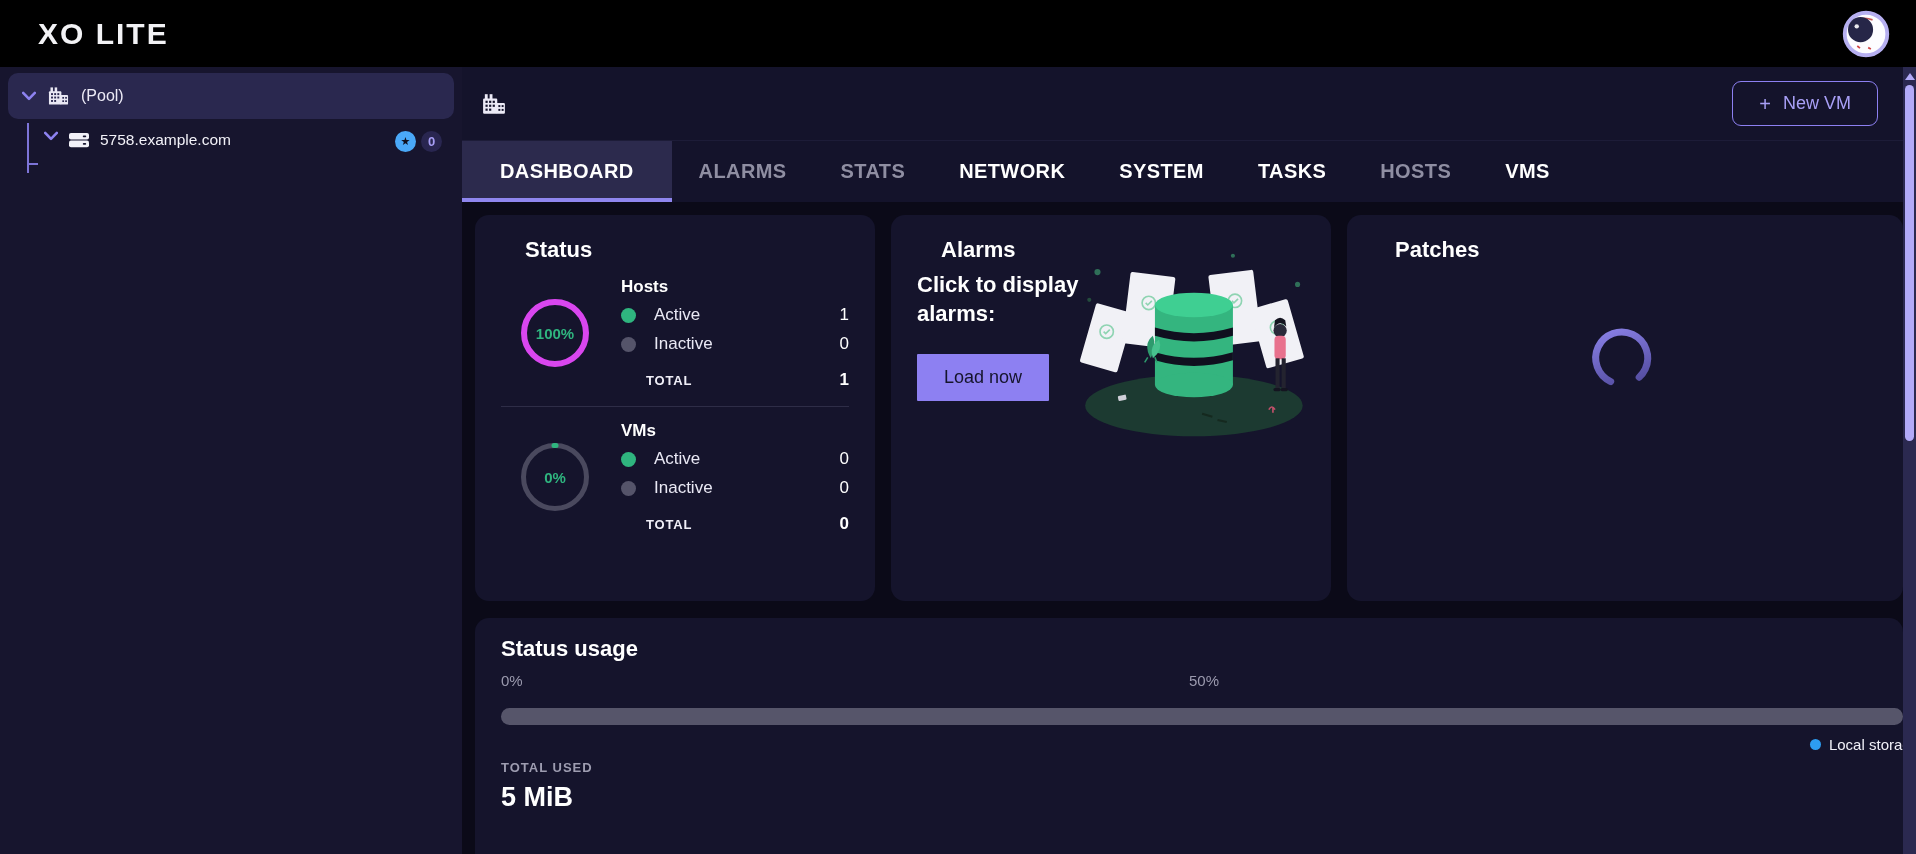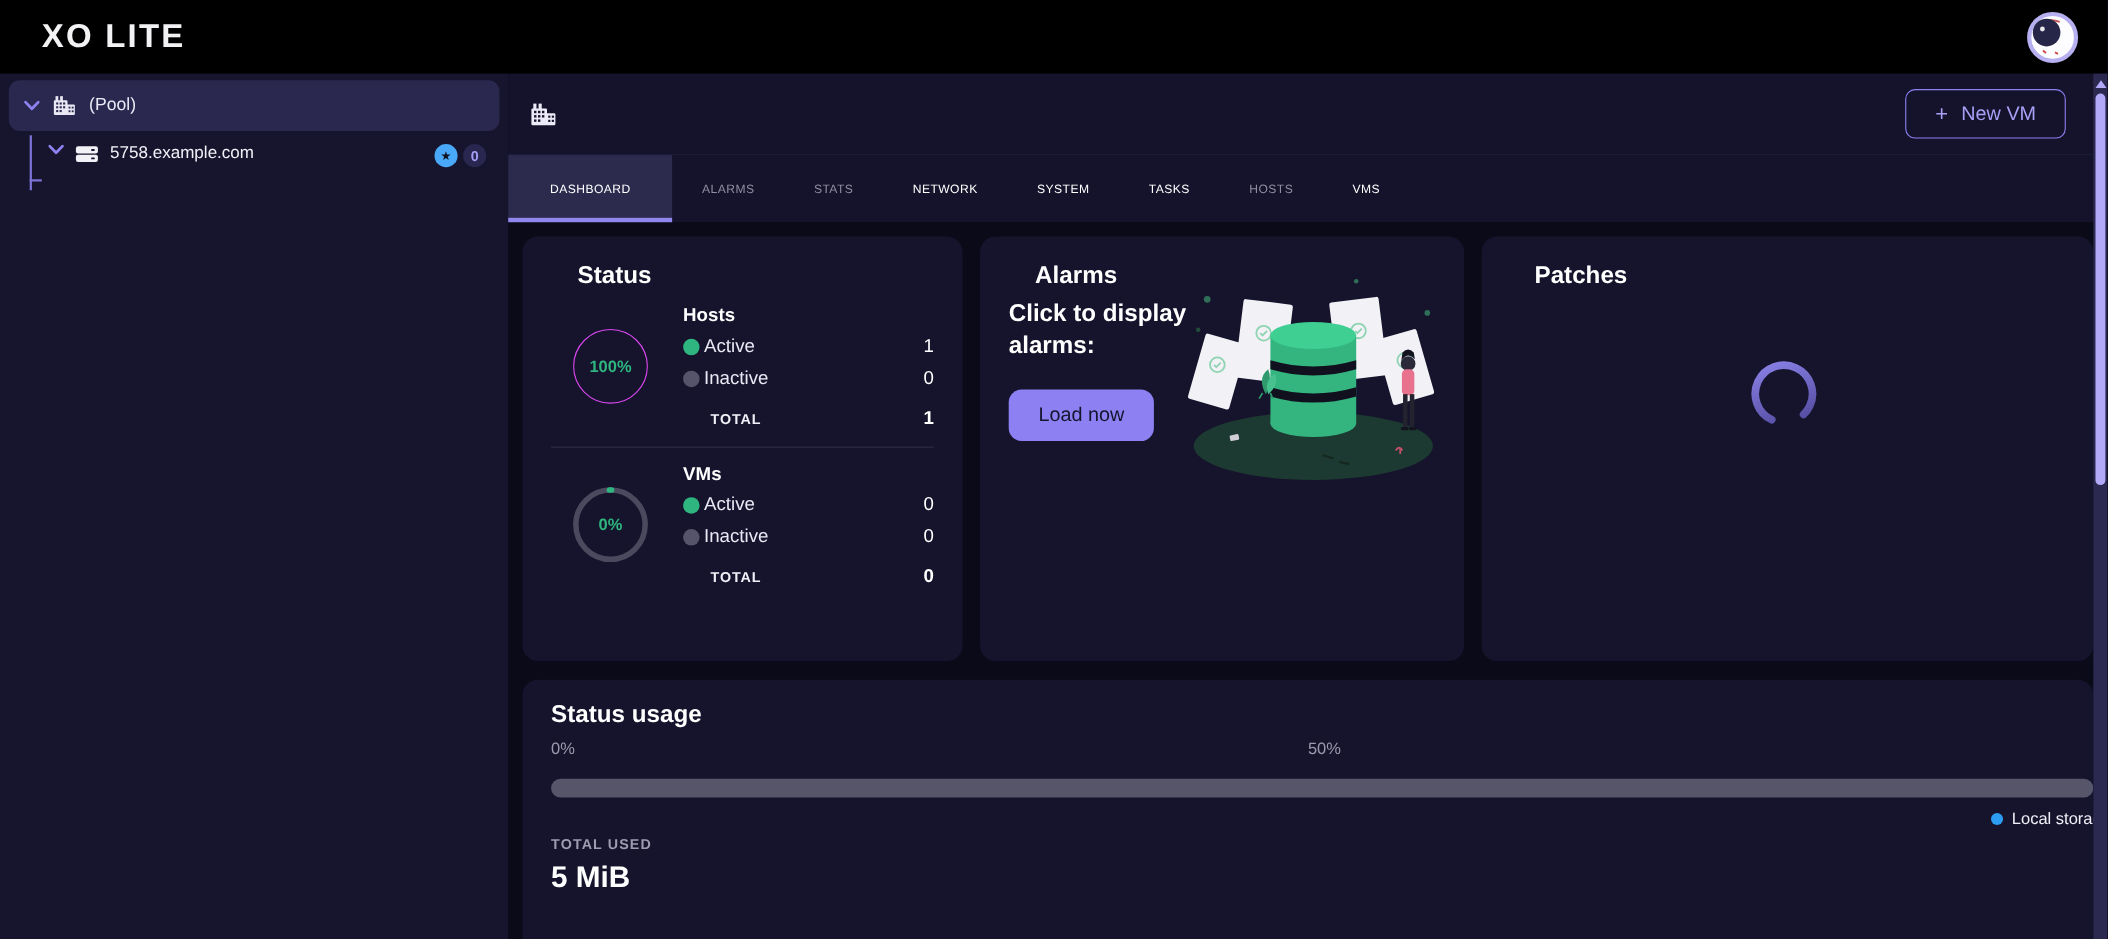--- a/index.html
+++ b/index.html
@@ -34,57 +34,57 @@
 
   
   .main { flex:1; display:flex; flex-direction:column; min-width:0; }
   .main-header { height:73px; background:#14132b; display:flex; align-items:center; padding:0 38px 0 20px; }
   .newvm-btn { margin-left:auto; border:1px solid #8d80f2; background:transparent; color:#a89ff6;
                font-size:18px; border-radius:9px; padding:11px 26px; display:flex; gap:12px; align-items:center;
                cursor:pointer; font-family:inherit; }
   .newvm-plus { font-size:20px; line-height:1; }
 
   .tabbar { height:62px; background:#14132b; display:flex; align-items:stretch; border-top:1px solid #1d1c38; }
-  .tab { display:flex; align-items:center; padding:0 27px; font-size:11px; font-weight:400;
+  .tab { display:flex; align-items:center; padding:0 27px; font-size:20px; font-weight:700;
          letter-spacing:.4px; color:#fff; cursor:pointer; position:relative; }
   .tab.dim { color:#8f8ea2; }
   .tab.active { background:#2c2a4d; padding:0 38px; }
   .tab.active::after { content:""; position:absolute; left:0; right:0; bottom:0; height:4px; background:#8f86ee; }
 
   .content { flex:1; background:#0b0a18; padding:13px 13px 0 13px; overflow:hidden; }
   .cards-row { display:flex; gap:16px; height:386px; }
   .card { background:#15142c; border-radius:14px; position:relative; }
   .card-title { font-size:22px; font-weight:600; color:#fff;margin-left:24px; }
 
   
   .status-card { width:400px; flex:none; padding:22px 26px; }
   .status-section { display:flex; align-items:flex-start; margin-top:14px; }
   .ring-wrap { width:108px; display:flex; justify-content:center; padding-top:22px; flex:none; }
   .ring { width:68px; height:68px; border-radius:50%; display:flex; align-items:center; justify-content:center;
           font-size:15px; font-weight:700; color:#2fb57f; position:relative; }
-  .ring.full { border:1px solid #d946ef; }
+  .ring.full { border:6px solid #d946ef; }
   .ring.empty { border:5px solid #4a495e; }
   .ring.empty::before { content:""; position:absolute; top:-5px; left:50%; transform:translateX(-50%);
                         width:7px; height:5px; border-radius:3px; background:#2fb57f; }
   .stats { flex:1; padding-left:12px; }
   .stats-heading { font-size:17px; font-weight:700; color:#fff; margin-bottom:8px; }
-  .stat-row { display:flex; align-items:center; gap:4px; margin-bottom:9px; font-size:17px; }
+  .stat-row { display:flex; align-items:center; gap:18px; margin-bottom:9px; font-size:17px; }
   .dot { width:15px; height:15px; border-radius:50%; flex:none; }
   .dot.green { background:#2fb57f; }
   .dot.gray { background:#55546a; }
   .stat-value { margin-left:auto; color:#fff; }
   .total-row { display:flex; margin-top:16px; align-items:center;margin-left:25px; }
   .total-label { font-size:13px; font-weight:700; letter-spacing:.8px; color:#f0eff8; }
   .total-value { margin-left:auto; font-size:17px; font-weight:700; color:#fff; }
   .divider { height:1px; background:#2e2d47; margin:16px 0 14px 0; }
 
   
   .alarms-card { width:440px; flex:none; padding:22px 26px; overflow:hidden; }
   .alarms-msg { margin-top:8px; width:175px; font-size:22px; font-weight:600; line-height:1.3; color:#fff; }
-  .load-btn { margin-top:26px; background:#8d80f2; color:#15142c; border:none; border-radius:12px;
+  .load-btn { margin-top:26px; background:#8d80f2; color:#15142c; border:none; border-radius:1px;
               font-size:18px; padding:13px 27px; cursor:pointer; font-family:inherit; }
   .illu { position:absolute; right:16px; top:26px; }
 
   
   .patches-card { flex:1; padding:22px 24px; }
   .spinner { position:absolute; left:50%; top:110px; transform:translateX(-55%); }
 
   
   .storage-card { margin-top:17px; height:240px; border-radius:14px 14px 0 0; background:#15142c;
                   position:relative; overflow:hidden; }

